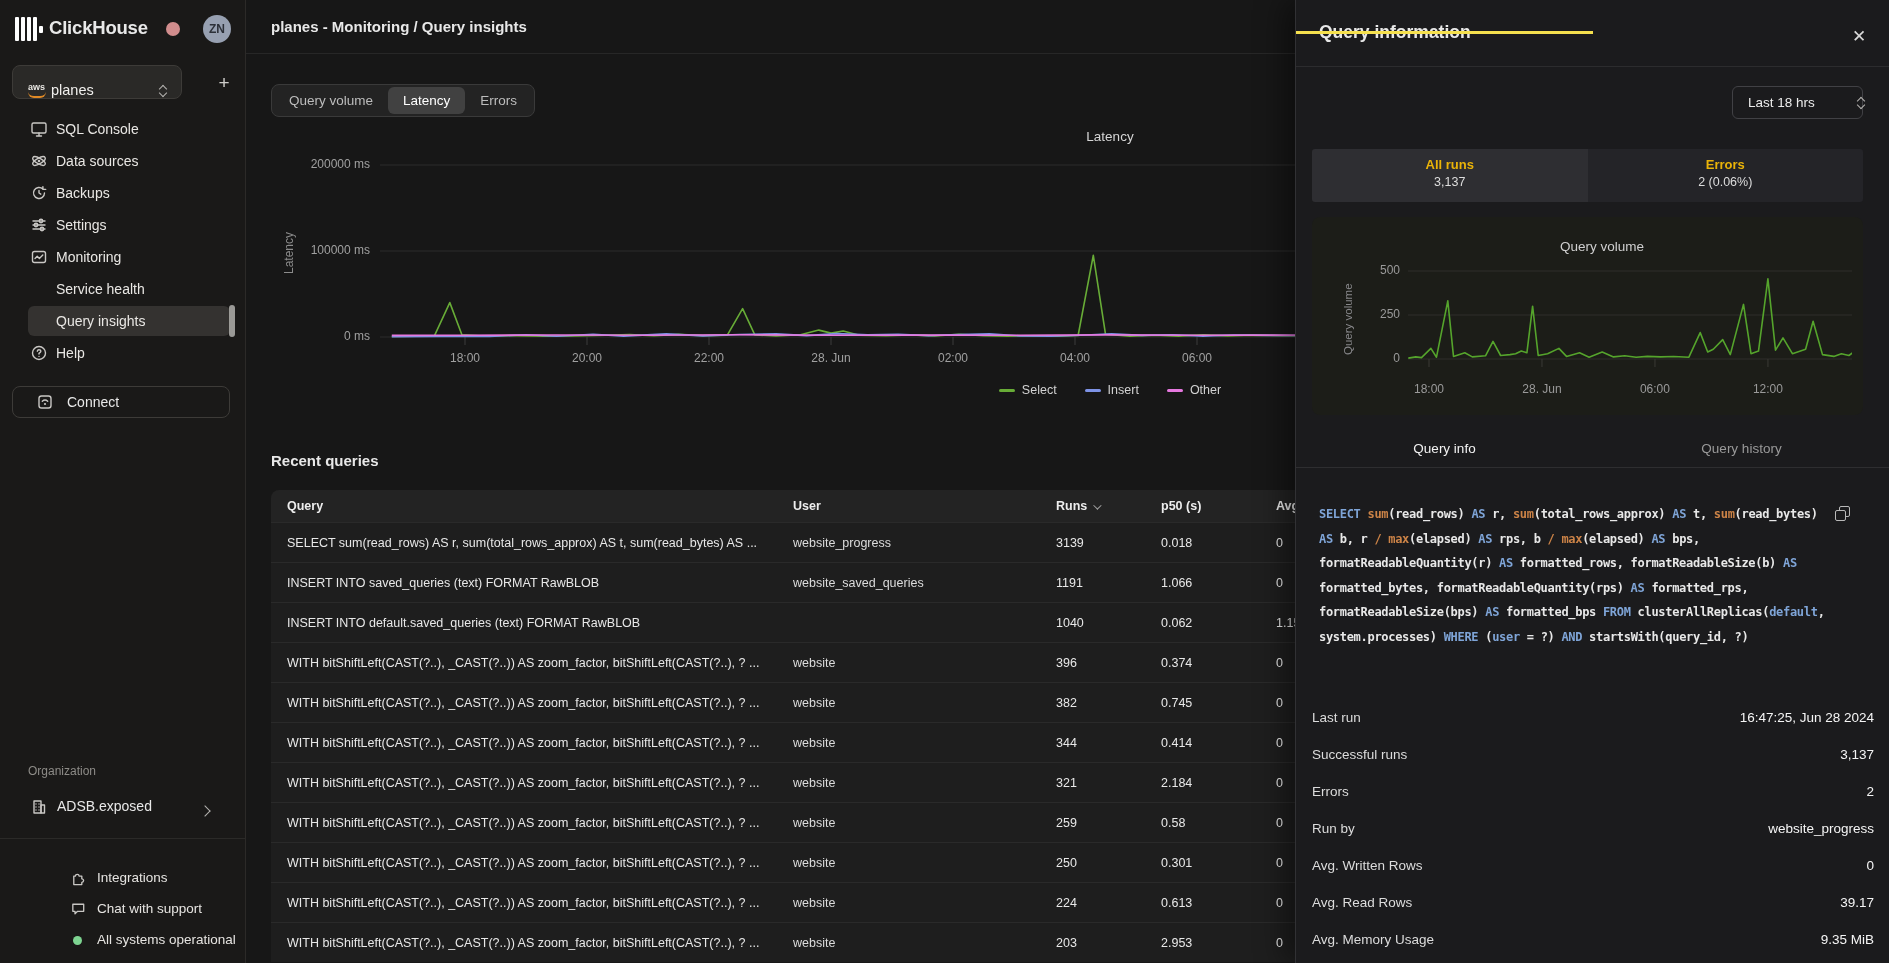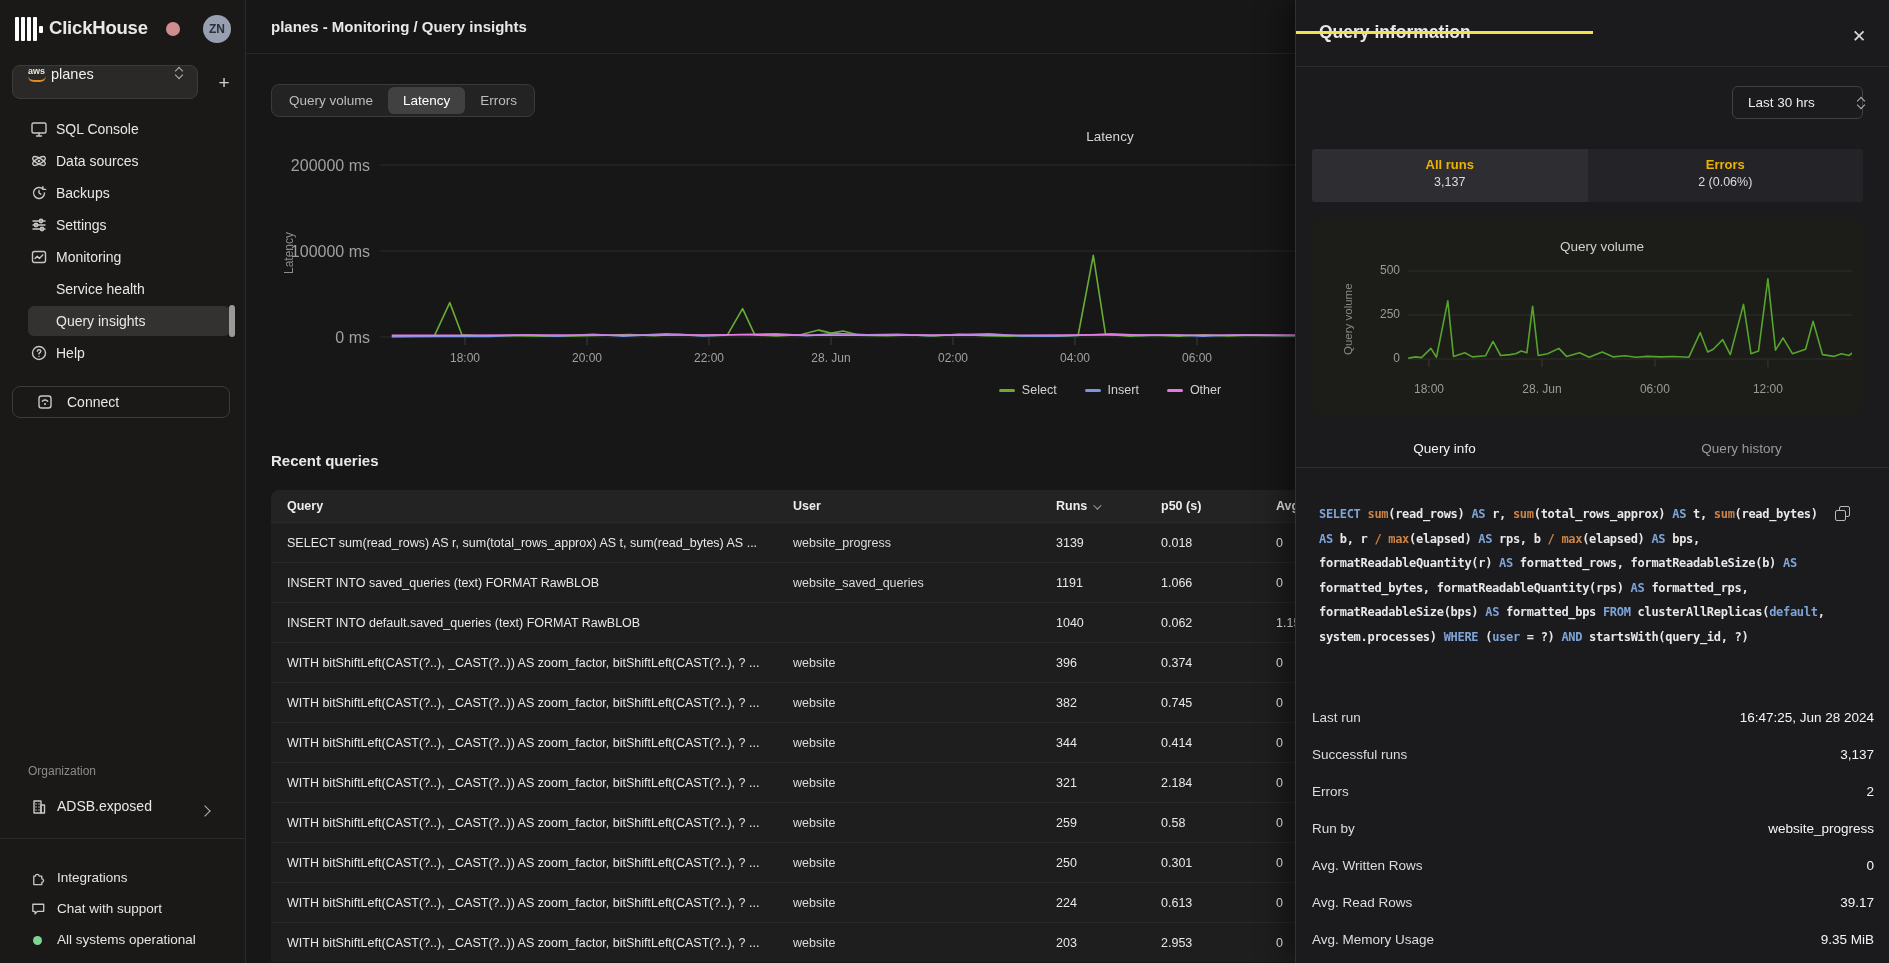--- a/index.html
+++ b/index.html
@@ -14,22 +14,22 @@
   .logo-bars { position:absolute; left:15px; top:3px; width:26px; height:24px; }
   .logo-bars i { position:absolute; top:0; width:3.5px; height:24px; background:#fff; border-radius:1px; }
   .logo-bars i:nth-child(1){left:0} .logo-bars i:nth-child(2){left:6px}
   .logo-bars i:nth-child(3){left:12px} .logo-bars i:nth-child(4){left:18px}
   .logo-bars i:nth-child(5){left:24px; top:9px; height:7px;}
   .logo-text { position:absolute; left:49px; top:3px; font-size:18.5px; font-weight:700; letter-spacing:-.2px; }
   .presence-dot { position:absolute; left:166px; top:8px; width:14px; height:14px; border-radius:50%; background:#d18d8d; }
   .avatar { position:absolute; left:203px; top:1px; width:28px; height:28px; border-radius:50%;
     background:#97a0b1; color:#2c3038; font-size:12px; font-weight:700; display:flex; align-items:center; justify-content:center; }
 
-  .selector { position:absolute; left:12px; top:65px; width:186px; height:34px; background:#2a2927;
-    border:1px solid #3d3b38; border-radius:8px; display:flex; align-items:flex-start; }
+  .selector { position:absolute; left:12px; top:65px; width:170px; height:34px; background:#2a2927;
+    border:1px solid #3d3b38; border-radius:8px; display:flex; align-items:flex-end; }
   .aws-badge { margin-left:14px; position:relative; width:24px; height:16px; }
   .aws-badge b { position:absolute; left:1px; top:0; font-size:9px; font-style:normal; color:#e8e6e2; font-weight:700; letter-spacing:0; }
   .aws-badge u { position:absolute; left:1px; top:10px; width:18px; height:6px; border:0;
     border-bottom:2px solid #e08a26; border-radius:0 0 9px 9px; }
   .selector-label { font-size:14.5px; color:#f0efed; }
   .updown { margin-left:auto; margin-right:12px; width:10px; height:14px; position:relative; }
   .chev { width:8px; height:8px; border-right:1.6px solid #b5b3b0; border-bottom:1.6px solid #b5b3b0; display:inline-block; }
   .chev.up { transform:rotate(-135deg); } .chev.down { transform:rotate(45deg); }
   .updown .chev { position:absolute; left:1px; width:6px; height:6px; }
   .updown .up { top:2px; } .updown .down { top:6px; }
@@ -52,37 +52,37 @@
   .connect-btn .nicon { margin-left:23px; width:18px; height:18px; }
   .connect-btn span { margin-left:13px; font-size:14px; }
 
   .org-label { position:absolute; left:28px; top:764px; font-size:12px; color:#8d8b87; }
   .org-row { position:absolute; left:0; top:792px; width:246px; height:30px; }
   .org-row .nicon { position:absolute; left:30px; top:6px; width:18px; height:18px; }
   .org-row .olabel { position:absolute; left:57px; top:6px; font-size:14px; }
   .org-row .ochev { position:absolute; left:201px; top:9px; }
   .sb-divider { position:absolute; left:0; top:838px; width:246px; border-top:1px solid #2b2a28; }
   .foot { position:absolute; left:0; top:862px; width:246px; }
-  .foot-item { position:relative; height:31px; display:flex; align-items:center; font-size:13.5px; color:#e6e4e1; }
+  .foot-item { position:relative; height:31px; display:flex; align-items:center; font-size:13.5px; color:#e6e4e1;margin-left:40px; }
   .foot-item .nicon { position:absolute; left:30px; top:7px; width:17px; height:17px; }
   .foot-item .flabel { margin-left:57px; }
   .status-dot { position:absolute; left:33px; top:12px; width:9px; height:9px; border-radius:50%; background:#7ed491; }
 
   
   .main { position:absolute; left:246px; top:0; width:1643px; height:963px; background:#171717; }
   .main-header { height:54px; border-bottom:1px solid #272727; }
   .breadcrumb { position:absolute; left:25px; top:0; line-height:54px; font-size:15px; font-weight:700; }
   .tab-group { position:absolute; left:25px; top:84px; display:inline-flex; background:#232323;
     border:1px solid #3a3a3a; border-radius:8px; padding:2px; }
   .tab { padding:6px 15px; font-size:13.5px; color:#bdbdbd; border-radius:6px; white-space:nowrap; }
   .tab.active { background:#414141; color:#ffffff; }
 
   .chart-title { position:absolute; left:134px; top:129px; width:1460px; text-align:center;
     font-size:13.5px; color:#d6d6d6; }
-  .ytick0 { position:absolute; left:24px; width:100px; text-align:right; font-size:16px; color:#a0a0a0; }
+  .ytick0 { position:absolute; left:24px; width:100px; text-align:right; font-size:12px; color:#a0a0a0; }
   .ylab-rot { position:absolute; left:36px; top:205px; height:96px; writing-mode:vertical-rl;
     transform:rotate(180deg); font-size:12px; color:#8c8c8c; text-align:center; }
   .plot0 { position:absolute; left:134px; top:150px; width:1460px; height:220px; }
   .xtick0 { position:absolute; top:351px; width:64px; text-align:center; font-size:12px; color:#a0a0a0; }
   .legend { position:absolute; left:134px; top:383px; width:1460px; display:flex; justify-content:center; gap:28px; }
   .legend-item { display:flex; align-items:center; gap:7px; font-size:12.5px; color:#d2d2d2; }
   .legend-dash { width:16px; height:3px; border-radius:2px; }
 
   .recent-title { position:absolute; left:25px; top:452px; font-size:15px; font-weight:700; }
   .qtable { position:absolute; left:25px; top:490px; width:1620px; }
@@ -438,21 +438,21 @@
         </div>
     </div>
   </main>
 
   <section class="panel">
     <div class="panel-title">Query information</div>
     <div class="close-btn">✕</div>
     <div class="panel-divider"></div>
 
     <div class="range-btn">
-      <span>Last 30 hrs</span>
+      <span>Last 18 hrs</span>
       <span class="updown">
           <span class="chev up"></span>
           <span class="chev down"></span>
         </span>
     </div>
 
     <div class="segments" id="segments">
         <div class="segment active">
           <div class="seg-label">All runs</div>
           <div class="seg-value">3,137</div>

